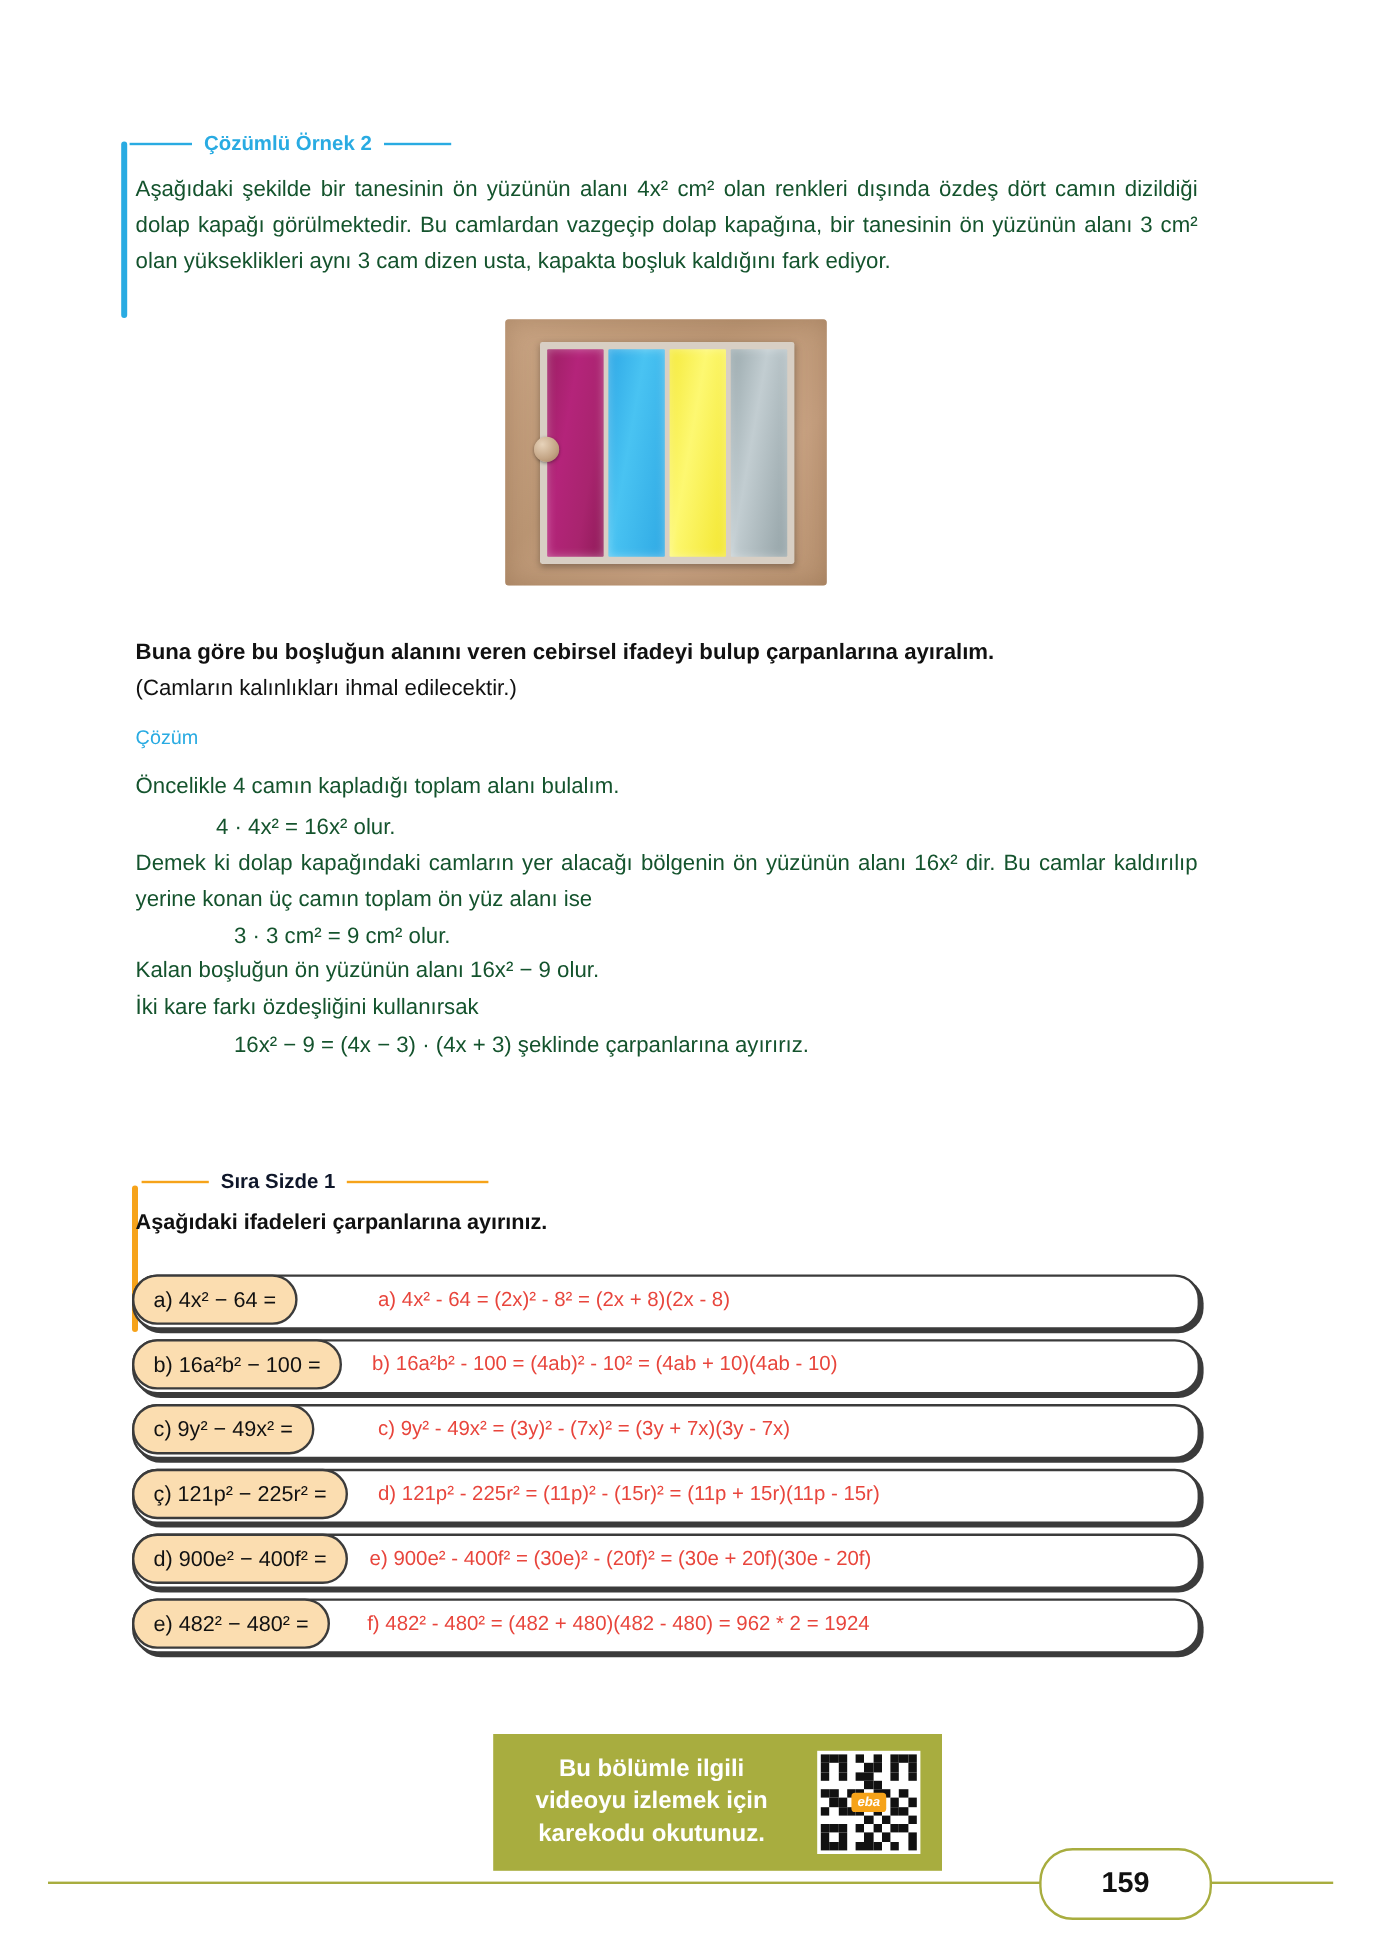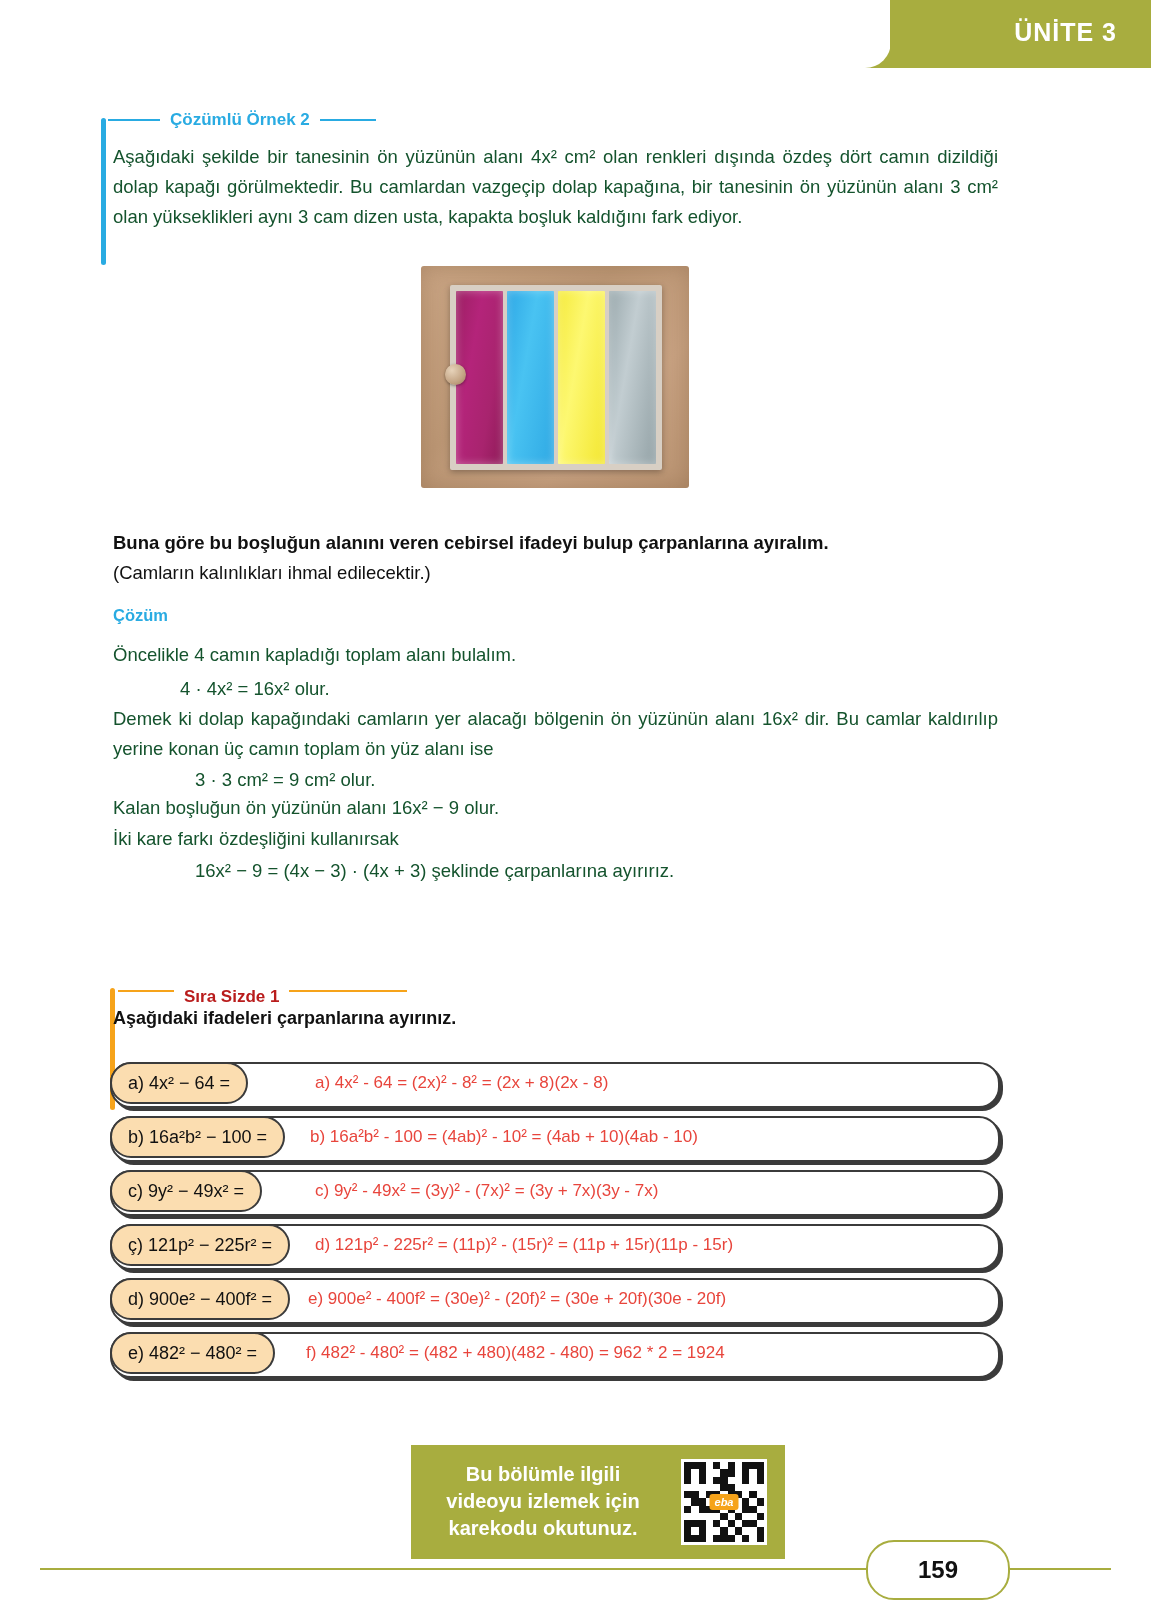--- a/index.html
+++ b/index.html
@@ -70,40 +70,40 @@
     position:absolute;left:24px;top:98px;width:21px;height:21px;border-radius:50%;
     background:radial-gradient(circle at 33% 30%, #e7d3ba, #c3a484 60%, #9d7d5c);
     box-shadow:0 1px 3px rgba(0,0,0,.4);
   }
 
   
   .q-bold{position:absolute;left:113px;top:532px;width:880px;font-size:18.5px;font-weight:bold;}
   .q-note{position:absolute;left:113px;top:562px;width:880px;font-size:18.5px;}
 
   .cozum-label{
-    position:absolute;left:113px;top:606px;color:#29abe2;font-weight:bold;font-size:16.5px;
+    position:absolute;left:113px;top:606px;color:#29abe2;font-weight:normal;font-size:16.5px;
   }
 
   .s1{left:113px;top:640px;width:885px;}
   .s2{left:180px;top:674px;width:820px;}
   .s3{left:113px;top:704px;width:885px;}
   .s4{left:195px;top:765px;width:800px;}
   .s5{left:113px;top:793px;width:885px;}
   .s6{left:113px;top:824px;width:885px;}
   .s7{left:195px;top:856px;width:800px;}
 
   
   .sira-bar{
     position:absolute;left:110px;top:988px;width:5px;height:122px;
     background:#f6a31a;border-radius:3px;
   }
   .sira-head{position:absolute;left:118px;top:975px;display:flex;align-items:center;gap:10px;}
   .sira-head .dash{width:56px;height:2px;background:#f6a31a;}
   .sira-head .dash2{width:118px;height:2px;background:#f6a31a;}
-  .sira-title{color:#b91c1c;font-weight:bold;font-size:17px;white-space:nowrap;margin-top:12px;}
+  .sira-title{color:#0f172a;font-weight:bold;font-size:17px;white-space:nowrap;}
 
   .sira-instr{position:absolute;left:113px;top:1008px;font-size:18px;font-weight:bold;}
 
   .ex-list{position:absolute;left:110px;top:1062px;width:890px;}
   .ex-row{
     position:relative;height:42px;margin-bottom:12px;
   }
   .ex-outer{
     position:absolute;left:0;top:0;right:0;height:42px;
     background:#ffffff;border:2px solid #3b3b3b;border-radius:21px;
@@ -151,25 +151,20 @@
     border:2px solid #a8ad3f;border-radius:28px;background:#fff;
     display:flex;align-items:center;justify-content:center;
   }
   .page-num{font-size:24px;font-weight:bold;color:#111;}
 </style>
 </head>
 <body>
 
 <div class="page">
 
-  <div class="unit-tab">
-    <div class="tab-notch"></div>
-    <div class="unit-tab-inner"></div>
-    <div class="unit-label">ÜNİTE 3</div>
-  </div>
 
   <div class="example-bar"></div>
   <div class="example-head">
     <span class="dash"></span>
     <span class="example-title">Çözümlü Örnek 2</span>
     <span class="dash2"></span>
   </div>
 
   <div class="para p-intro">Aşağıdaki şekilde bir tanesinin ön yüzünün alanı 4x² cm² olan renkleri dışında özdeş dört camın dizildiği dolap kapağı görülmektedir. Bu camlardan vazgeçip dolap kapağına, bir tanesinin ön yüzünün alanı 3 cm² olan yükseklikleri aynı 3 cam dizen usta, kapakta boşluk kaldığını fark ediyor.</div>
 

